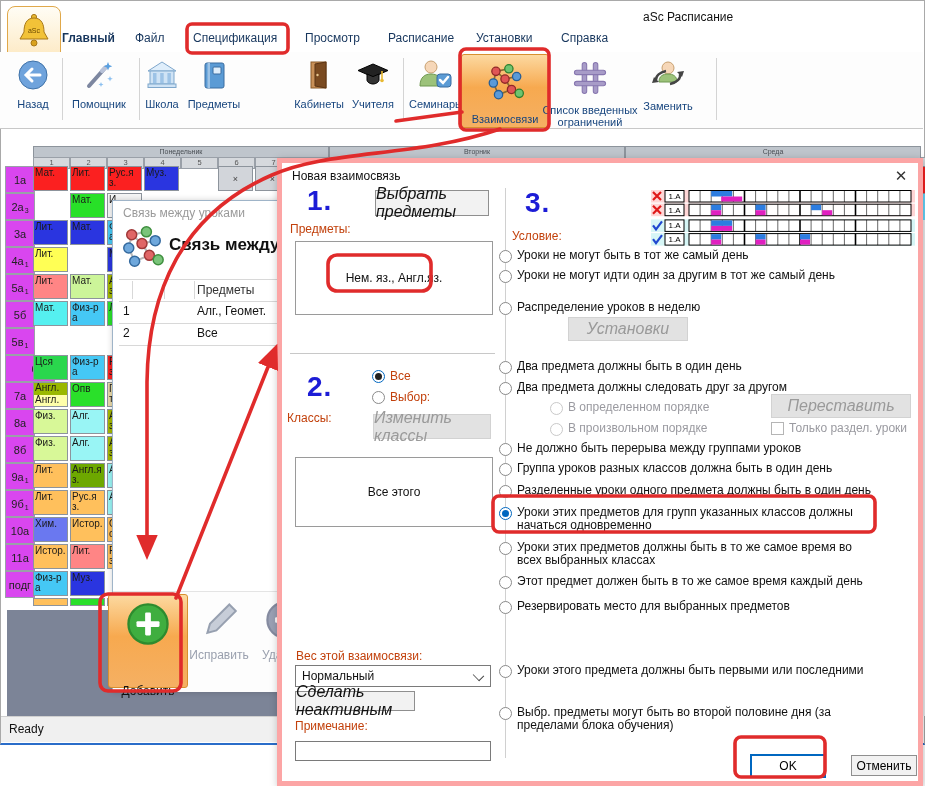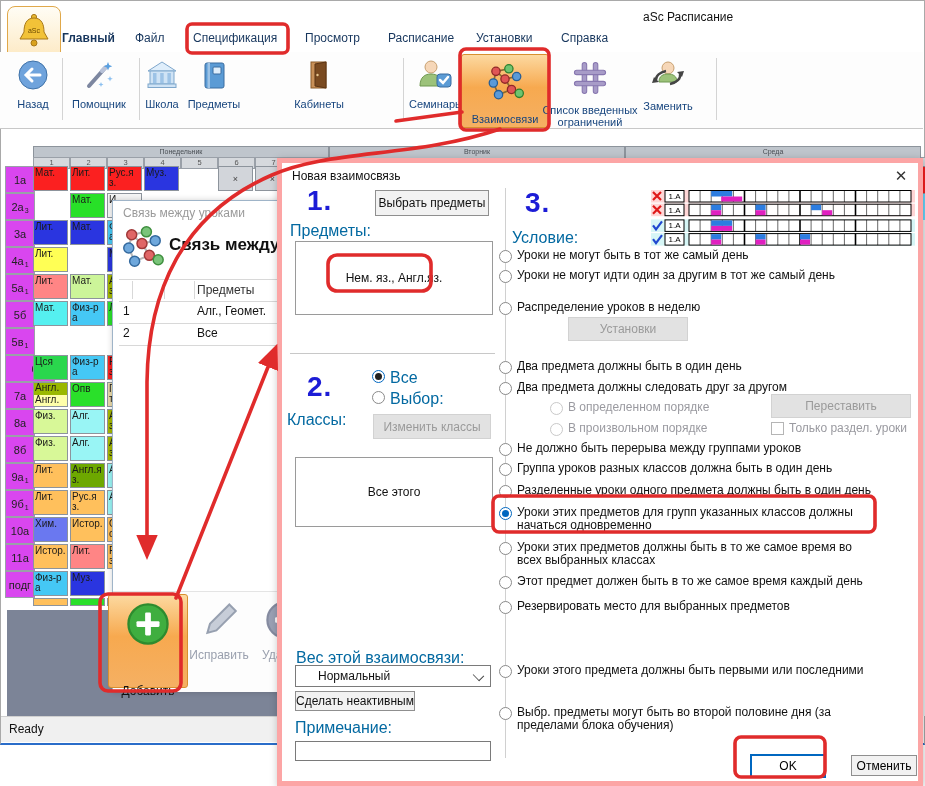--- a/index.html
+++ b/index.html
@@ -49,38 +49,38 @@
   #btn-dobavit{left:-5px;top:2px;width:78px;height:92px;background:linear-gradient(#fcd9a0,#f7a94f 45%,#f5b063);
                border:1px solid #d88f2e;border-radius:3px;}
   #btn-dobavit .blabel{color:#111;margin-top:33px;}
   .lw-btn.disabled .blabel{color:#9aa0ae;}
   
   #dialog{left:277px;top:158px;width:636px;height:618px;background:#fff;border:5px solid #fca5a5;
           box-shadow:1px 2px 8px rgba(0,0,0,.25);}
   #dialog-title{left:10px;top:6px;font-size:12px;color:#111;position:absolute;}
   #dialog-close{left:606px;top:2px;width:26px;height:22px;text-align:center;font-size:15px;color:#333;line-height:22px;position:absolute;cursor:default;}
   .stepnum{font-size:28px;font-weight:800;color:#1c1cd6;letter-spacing:1px;}
-  .dlabel{font-size:16px;color:#0369a1;}
+  .dlabel{font-size:12px;color:#c2410c;}
   .sunkbox{border:1px solid #9a9a9a;background:#fff;display:flex;align-items:center;justify-content:center;
            font-size:12px;color:#111;text-align:center;}
-  .winbtn{border:1px solid #8f8f8f;background:#f2f2f2;font-size:12px;color:#111;display:flex;
-          align-items:center;justify-content:center;box-sizing:border-box;}
+  .winbtn{border:1px solid #8f8f8f;background:#f2f2f2;font-size:16px;color:#111;display:flex;
+          align-items:center;justify-content:center;box-sizing:border-box;font-style:italic;}
   .winbtn.disabled{border:1px solid #d2d2d2;background:#e2e2e2;color:#9a9a9a;}
   .radio{width:13px;height:13px;border:1px solid #8a8a8a;border-radius:50%;background:#fff;box-sizing:border-box;position:absolute;}
   .radio.sel{border:1px solid #0067c0;}
   .radio.sel::after{content:"";position:absolute;left:2px;top:2px;width:7px;height:7px;border-radius:50%;background:#0067c0;}
   .radio.selblack::after{background:#222;}
   .radio.disabled{border-color:#c9c9c9;}
   .checkbox{width:13px;height:13px;border:1px solid #b5b5b5;background:#fff;box-sizing:border-box;position:absolute;}
   .optlabel{position:absolute;font-size:12px;line-height:13px;color:#111;width:362px;}
   .optlabel.disabled{color:#9a9aa0;}
   .vdiv{position:absolute;left:223px;top:25px;width:1px;height:570px;background:#d0d0d0;}
   .hsep{position:absolute;background:#c8c8c8;height:1px;}
   #weight-select{border:1px solid #7a7a7a;background:#fff;font-size:12px;color:#111;
-                 display:flex;align-items:center;padding-left:22px;box-sizing:border-box;position:relative;}
+                 display:flex;align-items:center;padding-left:6px;box-sizing:border-box;position:relative;}
   #weight-select .chev{position:absolute;right:7px;top:7px;width:8px;height:8px;border-right:1.5px solid #444;
                        border-bottom:1.5px solid #444;transform:rotate(45deg) scale(1,.8);margin-top:-2px;}
   #note-input{border:1px solid #7a7a7a;background:#fff;position:absolute;}
   #ok-btn{border:2px solid #0067c0;background:#fff;font-size:12px;}
   #cancel-btn{border:1px solid #8f8f8f;background:#f2f2f2;font-size:12px;}
   
   #annot{left:0;top:0;pointer-events:none;z-index:60;}
   
   #gridwrap{z-index:5}#linkswin{z-index:20}#dialog{z-index:30}#graypanel{z-index:6}#statusbar{z-index:4}
 </style>
@@ -148,20 +148,29 @@
           </svg></span>
         <span class="tlabel">Предметы</span>
       </div>
       <div class="tbtn" style="left: 290px; width: 58px;">
         <span class="ticon"><svg width="34" height="34" viewBox="0 0 34 34">
             <rect x="9" y="4" width="15" height="26" fill="#c89058" stroke="#8a5a28"></rect>
             <path d="M13 6 L24 4 L24 30 L13 28 Z" fill="#7a4a20" stroke="#5a3414"></path>
             <circle cx="15.5" cy="17" r="1.2" fill="#e8c890"></circle>
           </svg></span>
         <span class="tlabel">Кабинеты</span>
+      </div>
+      <div class="tbtn" style="left: 348px; width: 50px;">
+        <span class="ticon"><svg width="34" height="34" viewBox="0 0 34 34">
+            <polygon points="17,6 32,12.5 17,19 2,12.5" fill="#222" stroke="#000"></polygon>
+            <path d="M11 16 v6 c0 2 3 4 6 4 s6 -2 6 -4 v-6 l-6 2.6 z" fill="#333" stroke="#000"></path>
+            <path d="M26 13 v8" stroke="#e8b830" stroke-width="1.6" fill="none"></path>
+            <circle cx="26" cy="22.5" r="1.8" fill="#e8b830"></circle>
+          </svg></span>
+        <span class="tlabel">Учителя</span>
       </div>
       <div class="tsep" style="left: 403px;"></div>
       <div class="tbtn" style="left: 407px; width: 58px;">
         <span class="ticon"><svg width="40" height="34" viewBox="0 0 40 34">
             <circle cx="15" cy="9" r="6" fill="#f6d7b8" stroke="#c8a070"></circle>
             <path d="M4 28 c0 -9 5 -12 11 -12 s11 3 11 12 z" fill="#9cc27a" stroke="#6f9850"></path>
             <rect x="21" y="16" width="14" height="13" rx="3" fill="#5b9bd5" stroke="#3b6da0"></rect>
             <path d="M24 22 l3 3 5 -6" stroke="#fff" stroke-width="2.5" fill="none" stroke-linecap="round"></path>
           </svg></span>
         <span class="tlabel">Семинары</span>

